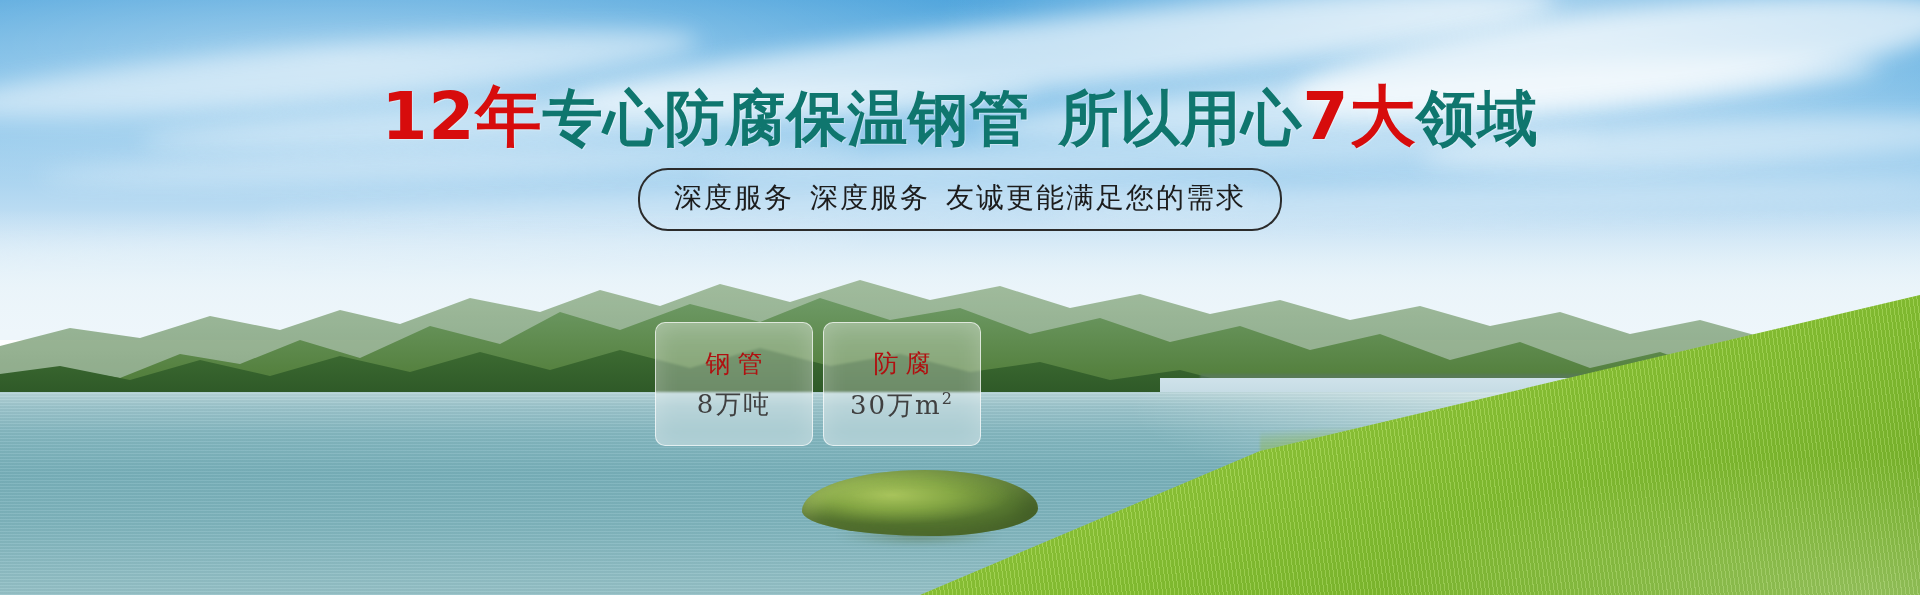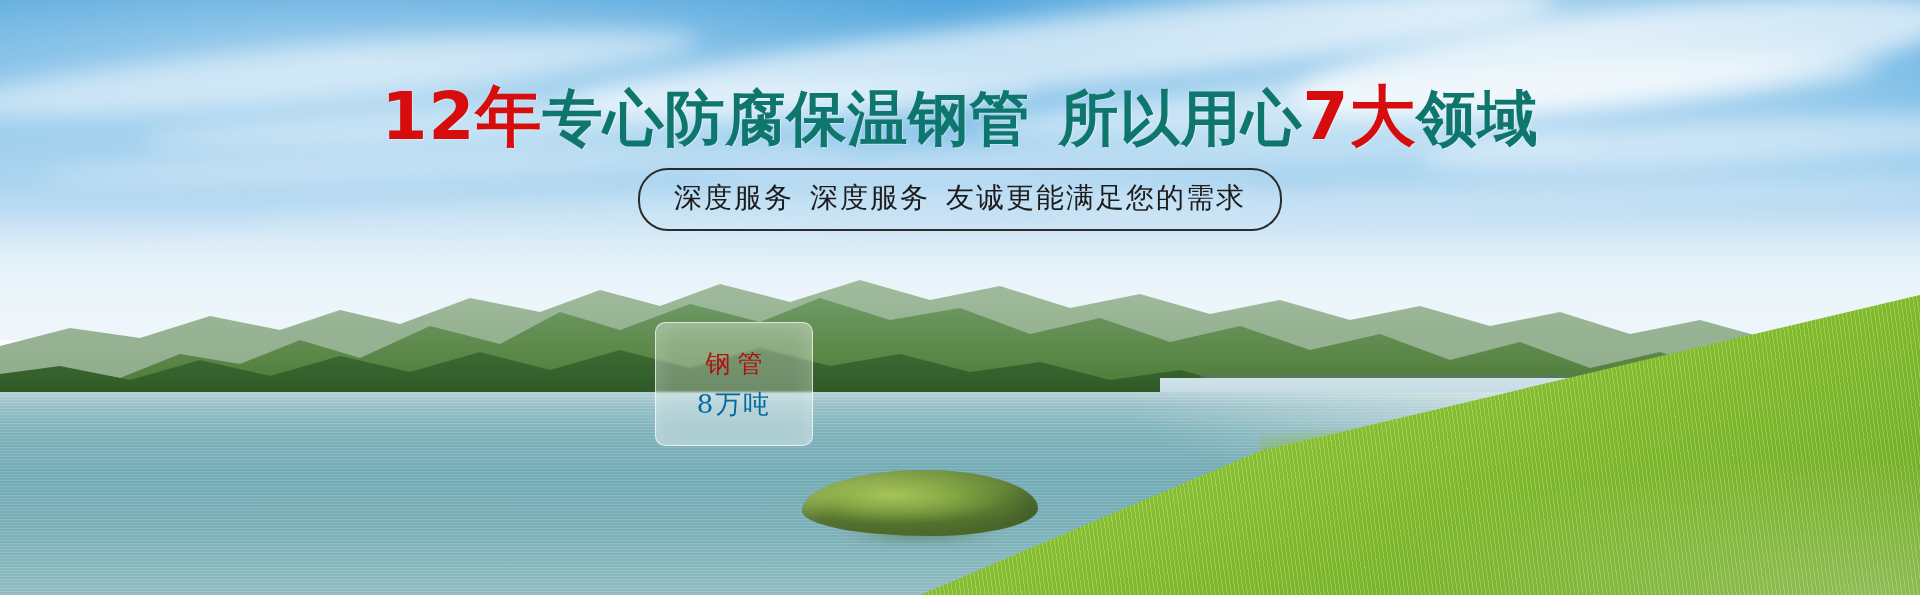--- a/index.html
+++ b/index.html
@@ -207,21 +207,21 @@
     box-shadow: inset 0 0 24px rgba(255,255,255,.22);
   }
   .card .lbl {
     color:#b01010;
     font-size:25px;
     letter-spacing:7px;
     text-indent:7px;
     line-height:1;
   }
   .card .val {
-    color:#0369a1;
+    color:#404040;
     font-size:26px;
     letter-spacing:2px;
     line-height:1;
     font-family:"DejaVu Serif","Liberation Serif", serif;
   }
   .card .val sup { font-size:.62em; vertical-align:super; }
 </style>
 </head>
 <body>
 
@@ -300,18 +300,22 @@
       <span>深度服务</span><span class="sp"></span><span>深度服务</span><span class="sp"></span><span>友诚更能满足您的需求</span>
     </div>
 
     <div class="cards">
 
       <div class="card">
         <div class="lbl">钢管</div>
         <div class="val"><span>8万吨</span></div>
       </div>
 
+      <div class="card">
+        <div class="lbl">防腐</div>
+        <div class="val"><span>30万m</span><sup>2</sup></div>
+      </div>
 
 
     </div>
 
   </div>
 </div>
 
 </body></html>

